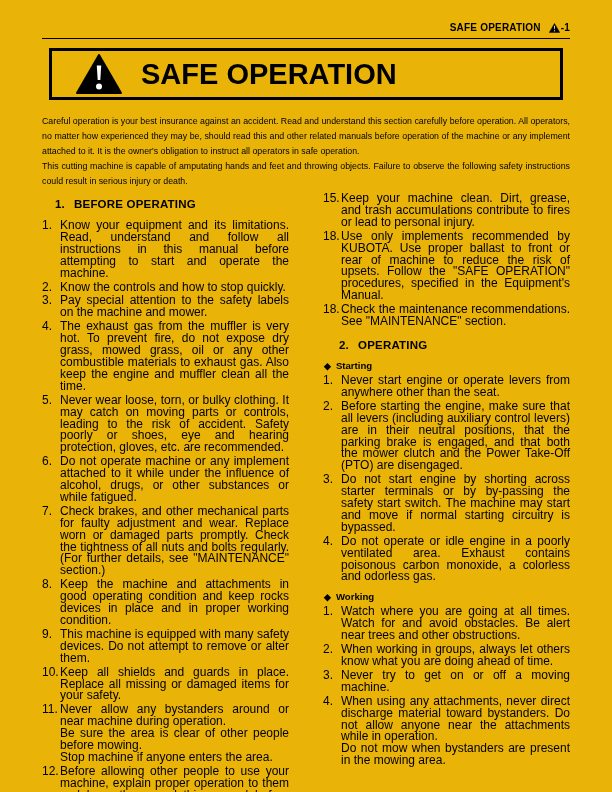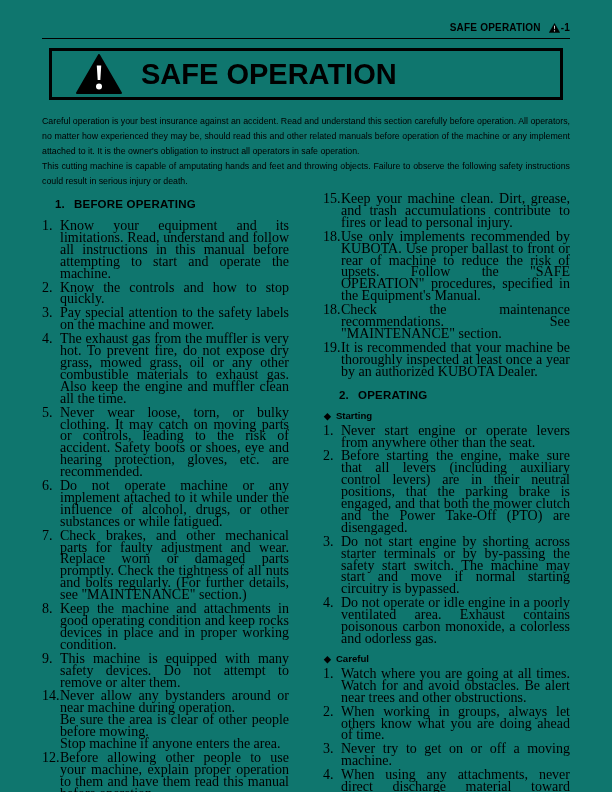--- a/index.html
+++ b/index.html
@@ -4,21 +4,21 @@
 <style>
   html, body { margin: 0; padding: 0; }
   body {
     width: 612px; height: 792px;
     background: #ffffff; color: #000000;
     font-family: "Liberation Sans", sans-serif;
   }
   .page {
     position: relative; width: 612px; height: 792px;
     padding: 22px 42px 16px 42px; box-sizing: border-box;
-    overflow: hidden; background: #0f766e;
+    overflow: hidden; background: #eab308;
   }
   .running-header {
     display: flex; justify-content: flex-end; align-items: center;
     font-size: 10px; font-weight: bold; letter-spacing: .2px;
   }
   .running-header .hdr-title { margin-right: 8px; }
   .hdr-icon { display: flex; align-items: center; }
   .hdr-icon svg { display: block; }
   .hdr-page { margin-left: 1px; }
   .header-rule { border-bottom: 1px solid #000; margin-top: 5px; }
@@ -37,21 +37,21 @@
 
   .columns { display: flex; gap: 34px; margin-top: 4px; }
   .col { flex: 1 1 0; min-width: 0; }
 
   .sec-heading { font-size: 11.5px; font-weight: bold; letter-spacing: .2px; }
   .sec-heading.before { margin: 5px 0 10px 13px; }
   .sec-heading.operating { margin: 11px 0 9px 16px; }
   .sec-num { margin-right: 9px; }
 
   .num-list .item { display: flex; margin-bottom: 2px; }
-  .item { font-size: 14px; line-height: 11.9px; font-family: Liberation Serif, serif; }
+  .item { font-size: 12px; line-height: 11.9px; }
   .item .num { flex: 0 0 18px; }
   .item .txt { flex: 1 1 auto; text-align: justify; white-space: pre-line; }
 
   .sub-heading {
     display: flex; align-items: baseline;
     font-size: 9.6px; font-weight: bold; margin: 8px 0 4px 1px;
   }
   .sub-heading .diamond { margin-right: 5px; font-size: 9px; }
 </style>
 </head>
@@ -107,40 +107,44 @@
           <div class="item">
             <span class="num">3.</span>
             <span class="txt">Pay special attention to the safety labels on the machine and mower.</span>
           </div>
           <div class="item">
             <span class="num">4.</span>
             <span class="txt">The exhaust gas from the muffler is very hot. To prevent fire, do not expose dry grass, mowed grass, oil or any other combustible materials to exhaust gas. Also keep the engine and muffler clean all the time.</span>
           </div>
           <div class="item">
             <span class="num">5.</span>
-            <span class="txt">Never wear loose, torn, or bulky clothing. It may catch on moving parts or controls, leading to the risk of accident. Safety boots or shoes, eye and hearing protection, gloves, etc. are recommended.</span>
+            <span class="txt">Never wear loose, torn, or bulky clothing. It may catch on moving parts or controls, leading to the risk of accident. Safety poorly or shoes, eye and hearing protection, gloves, etc. are recommended.</span>
           </div>
           <div class="item">
             <span class="num">6.</span>
             <span class="txt">Do not operate machine or any implement attached to it while under the influence of alcohol, drugs, or other substances or while fatigued.</span>
           </div>
           <div class="item">
             <span class="num">7.</span>
             <span class="txt">Check brakes, and other mechanical parts for faulty adjustment and wear. Replace worn or damaged parts promptly. Check the tightness of all nuts and bolts regularly. (For further details, see "MAINTENANCE" section.)</span>
           </div>
           <div class="item">
             <span class="num">8.</span>
             <span class="txt">Keep the machine and attachments in good operating condition and keep rocks devices in place and in proper working condition.</span>
           </div>
           <div class="item">
             <span class="num">9.</span>
             <span class="txt">This machine is equipped with many safety devices. Do not attempt to remove or alter them.</span>
           </div>
           <div class="item">
-            <span class="num">14.</span>
+            <span class="num">10.</span>
+            <span class="txt">Keep all shields and guards in place. Replace all missing or damaged items for your safety.</span>
+          </div>
+          <div class="item">
+            <span class="num">11.</span>
             <span class="txt">Never allow any bystanders around or near machine during operation.
 Be sure the area is clear of other people before mowing.
 Stop machine if anyone enters the area.</span>
           </div>
           <div class="item">
             <span class="num">12.</span>
             <span class="txt">Before allowing other people to use your machine, explain proper operation to them and have them read this manual before operation.</span>
           </div>
         </div>
     </div>
@@ -152,24 +156,20 @@
             <span class="num">15.</span>
             <span class="txt">Keep your machine clean. Dirt, grease, and trash accumulations contribute to fires or lead to personal injury.</span>
           </div>
           <div class="item">
             <span class="num">18.</span>
             <span class="txt">Use only implements recommended by KUBOTA. Use proper ballast to front or rear of machine to reduce the risk of upsets. Follow the "SAFE OPERATION" procedures, specified in the Equipment's Manual.</span>
           </div>
           <div class="item">
             <span class="num">18.</span>
             <span class="txt">Check the maintenance recommendations. See "MAINTENANCE" section.</span>
-          </div>
-          <div class="item">
-            <span class="num">19.</span>
-            <span class="txt">It is recommended that your machine be thoroughly inspected at least once a year by an authorized KUBOTA Dealer.</span>
           </div>
         </div>
 
       <h2 class="sec-heading operating">
         <span class="sec-num">2.</span><span>OPERATING</span>
       </h2>
 
       <div>
 
       <section class="subsection">
@@ -193,21 +193,21 @@
                 </div>
               <div class="item">
                   <span class="num">4.</span>
                   <span class="txt">Do not operate or idle engine in a poorly ventilated area. Exhaust contains poisonous carbon monoxide, a colorless and odorless gas.</span>
                 </div>
             </div>
           </section>
           <section class="subsection">
             <h3 class="sub-heading">
               <span class="diamond">◆</span>
-              <span>Careful</span>
+              <span>Working</span>
             </h3>
             <div class="num-list">
 
             <div class="item">
                   <span class="num">1.</span>
                   <span class="txt">Watch where you are going at all times. Watch for and avoid obstacles. Be alert near trees and other obstructions.</span>
                 </div>
               <div class="item">
                   <span class="num">2.</span>
                   <span class="txt">When working in groups, always let others know what you are doing ahead of time.</span>

